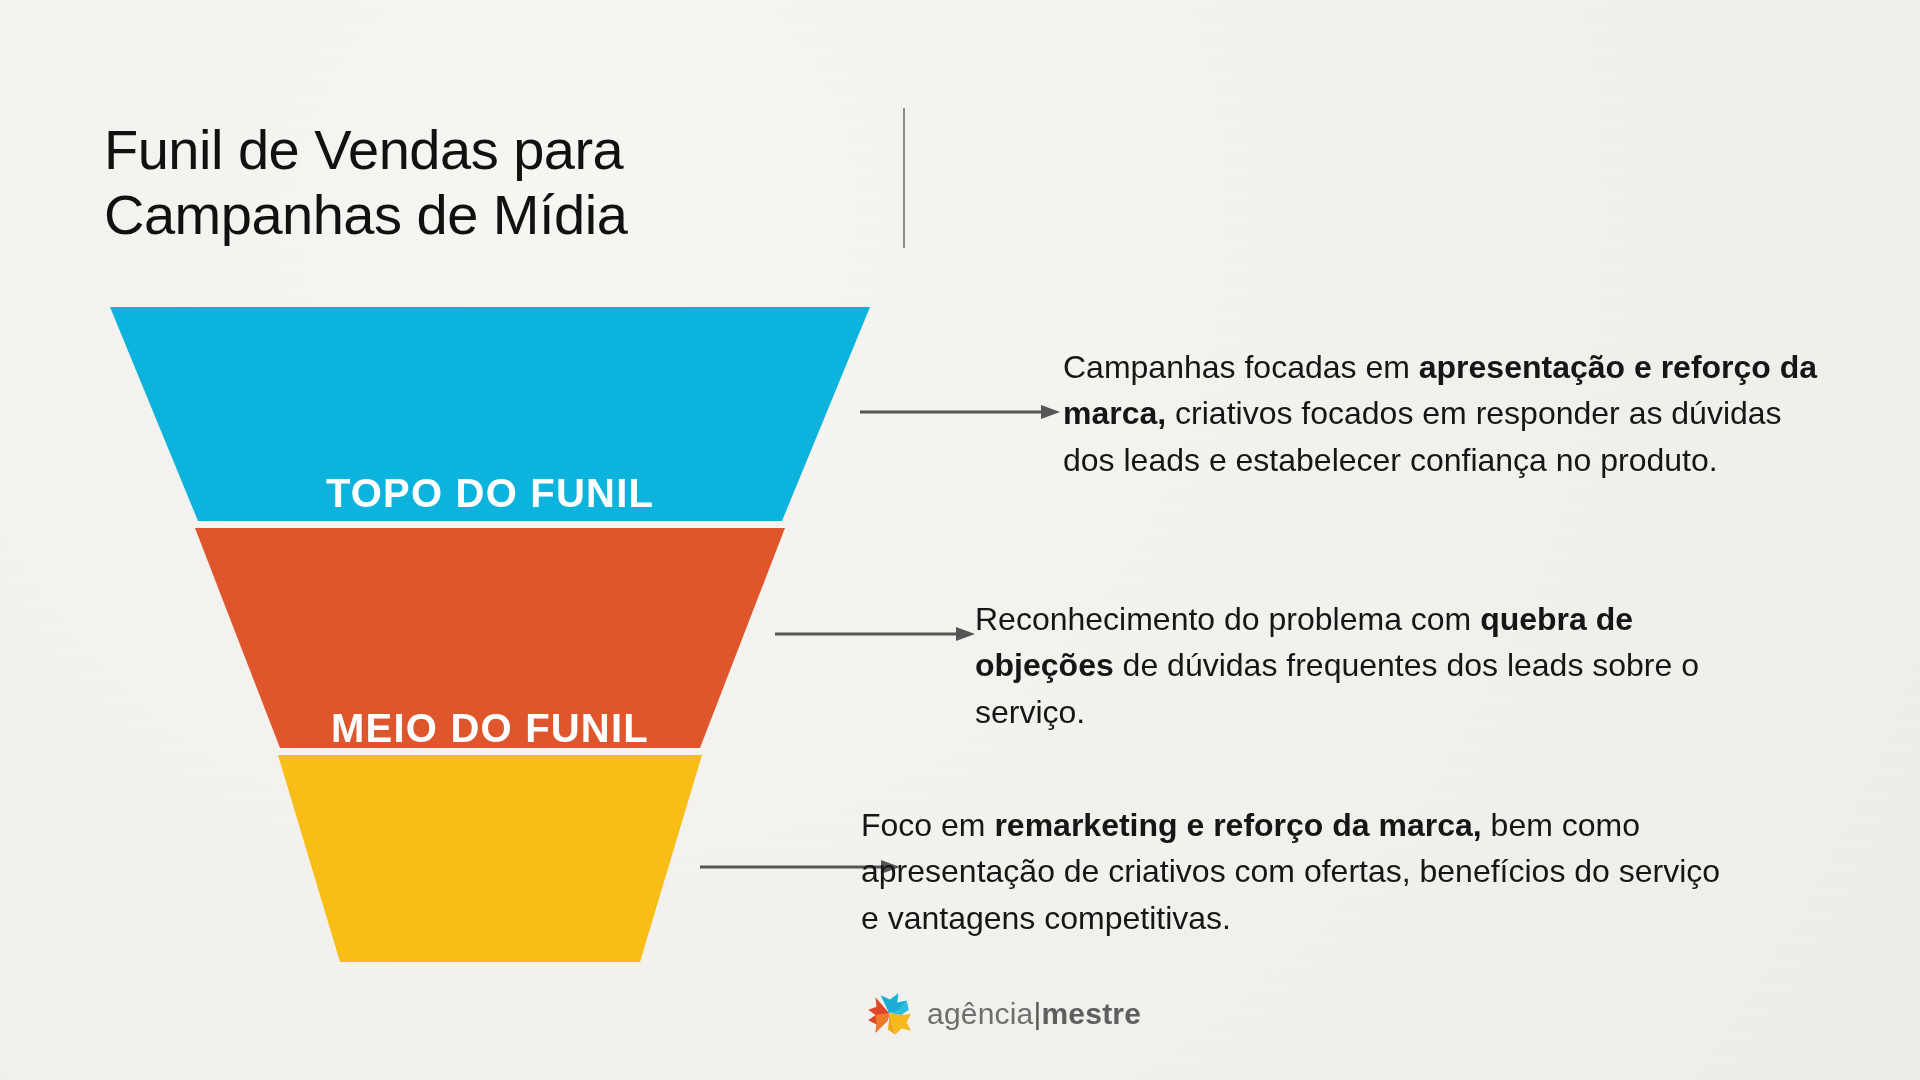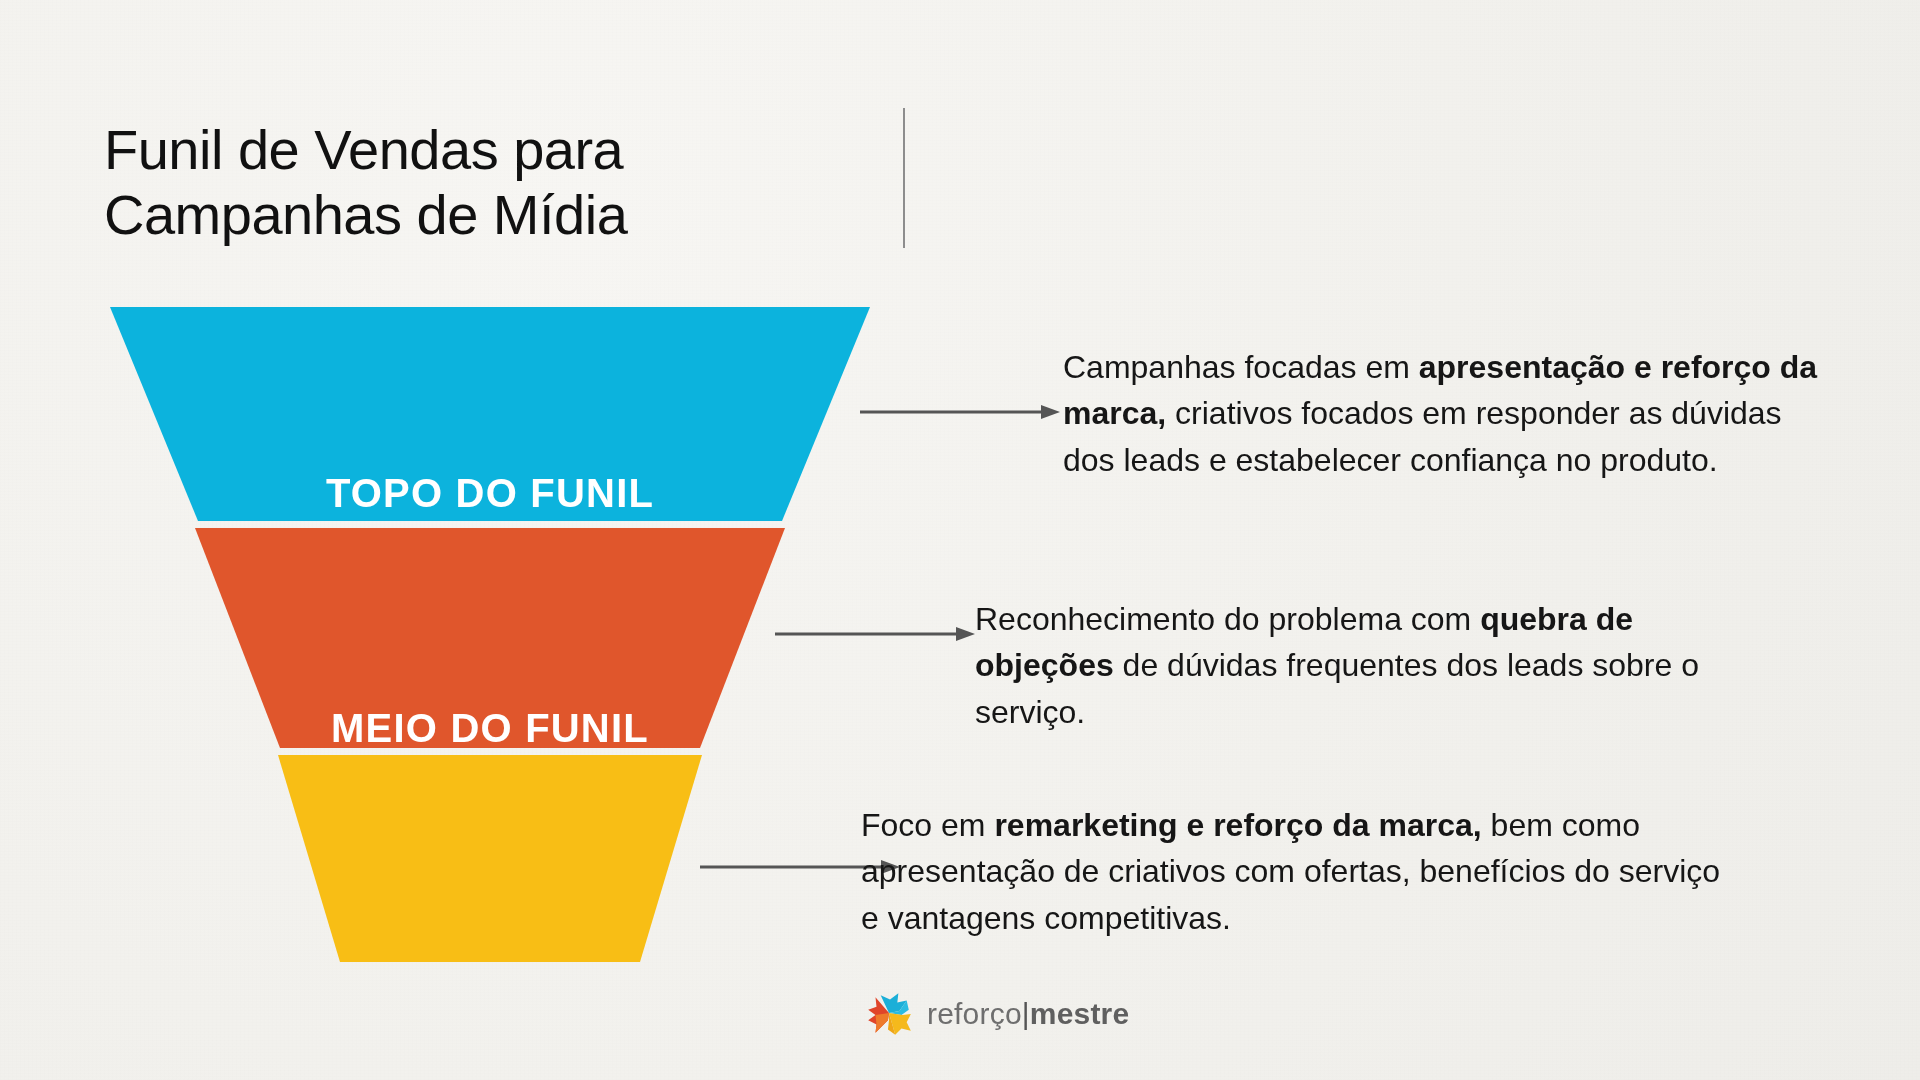--- a/index.html
+++ b/index.html
@@ -189,16 +189,16 @@
 
       <polygon points="50,48 34,14 52,22 68,10 66,28 84,24 70,44" fill="#1BAFD8"></polygon>
       <polygon points="50,48 70,44 84,24 88,42 74,52" fill="#29BCE2"></polygon>
 
       <polygon points="50,48 76,52 92,50 84,66 92,82 74,78 62,90" fill="#F5B91C"></polygon>
       <polygon points="50,48 62,90 48,80 50,62" fill="#EFA617"></polygon>
 
       <polygon points="50,48 24,18 26,36 10,42 24,52 10,62 26,70 24,86 48,62" fill="#E0452A"></polygon>
       <polygon points="50,48 24,52 26,70 24,86 48,62" fill="#EE7A2B"></polygon>
     </svg>
-    <span id="logo-text"><span>reforço</span><span class="sep">|</span><span class="bold">mestre</span></span>
+    <span id="logo-text"><span>agência</span><span class="sep">|</span><span class="bold">mestre</span></span>
   </div>
 
 </div>
 
 </body></html>

